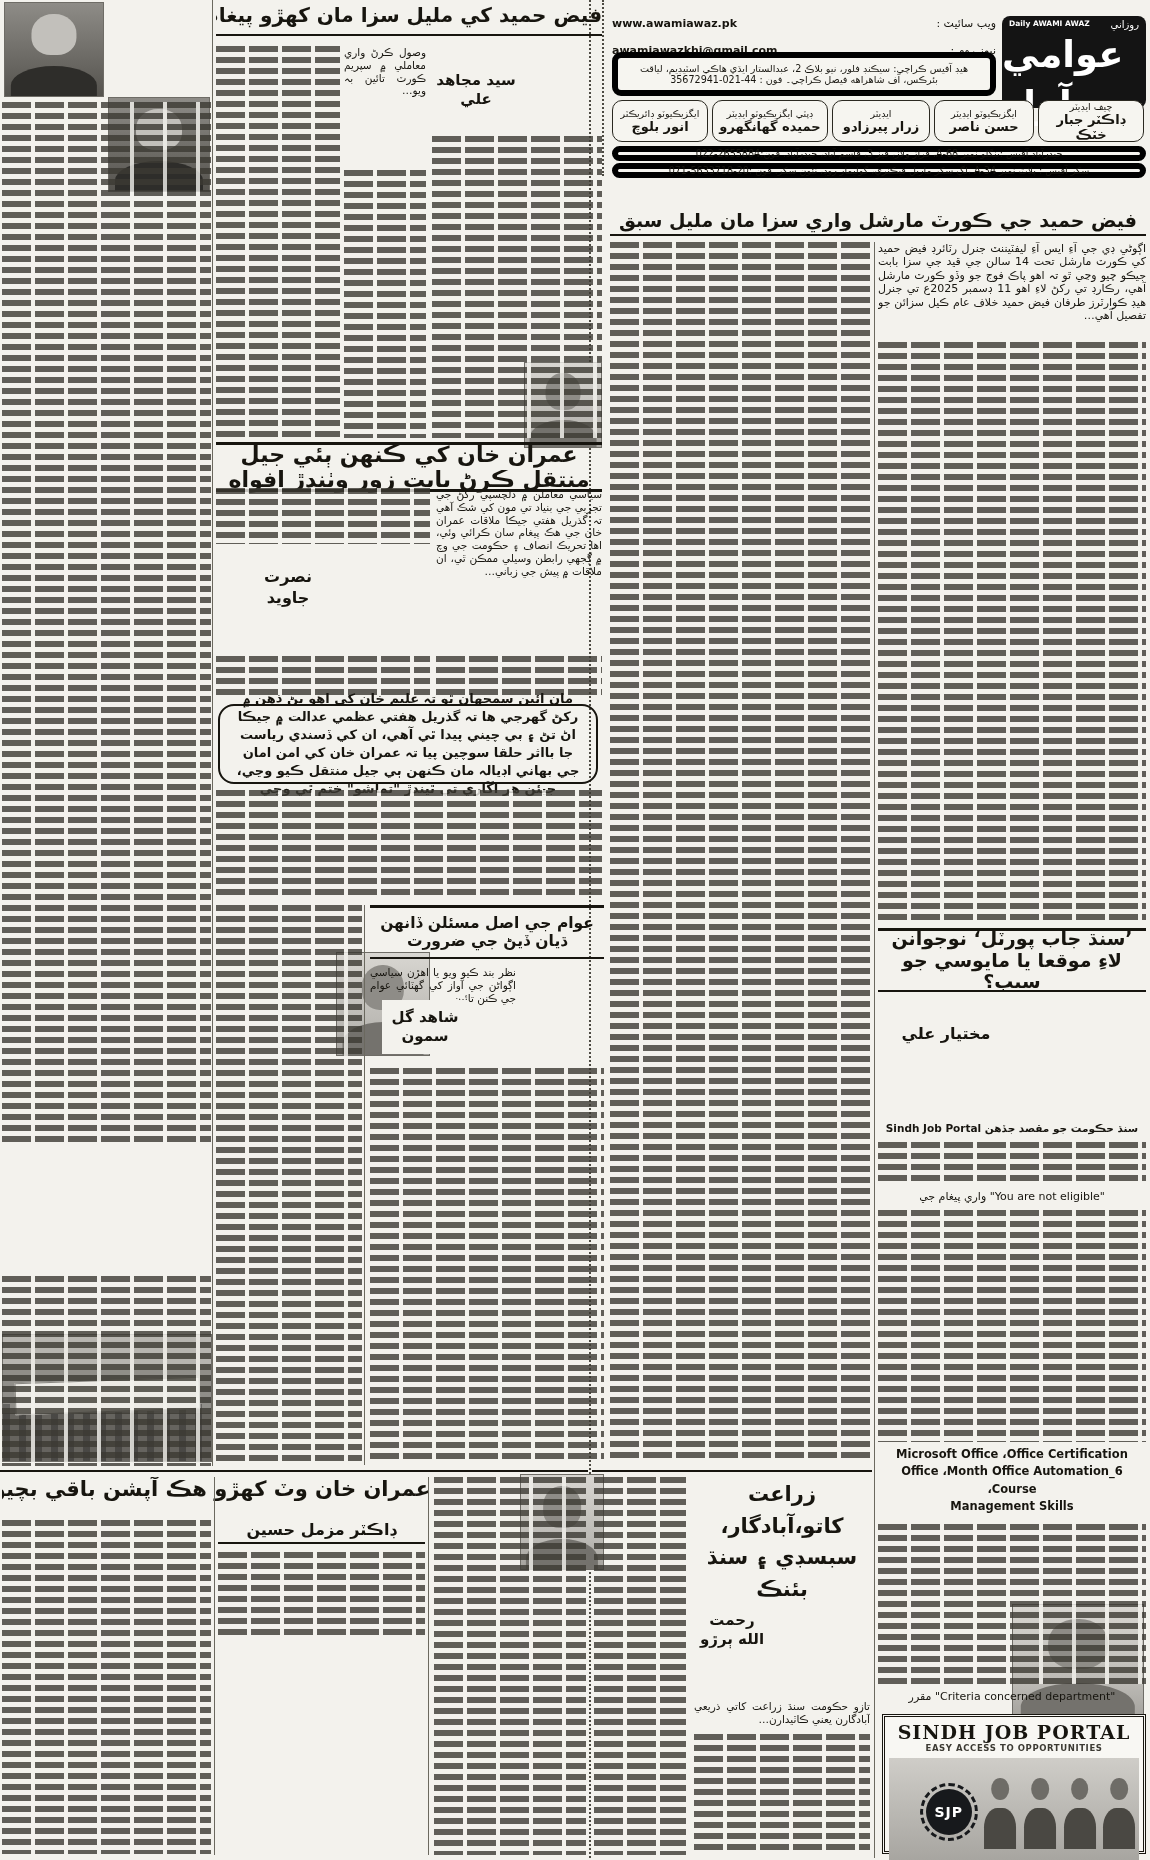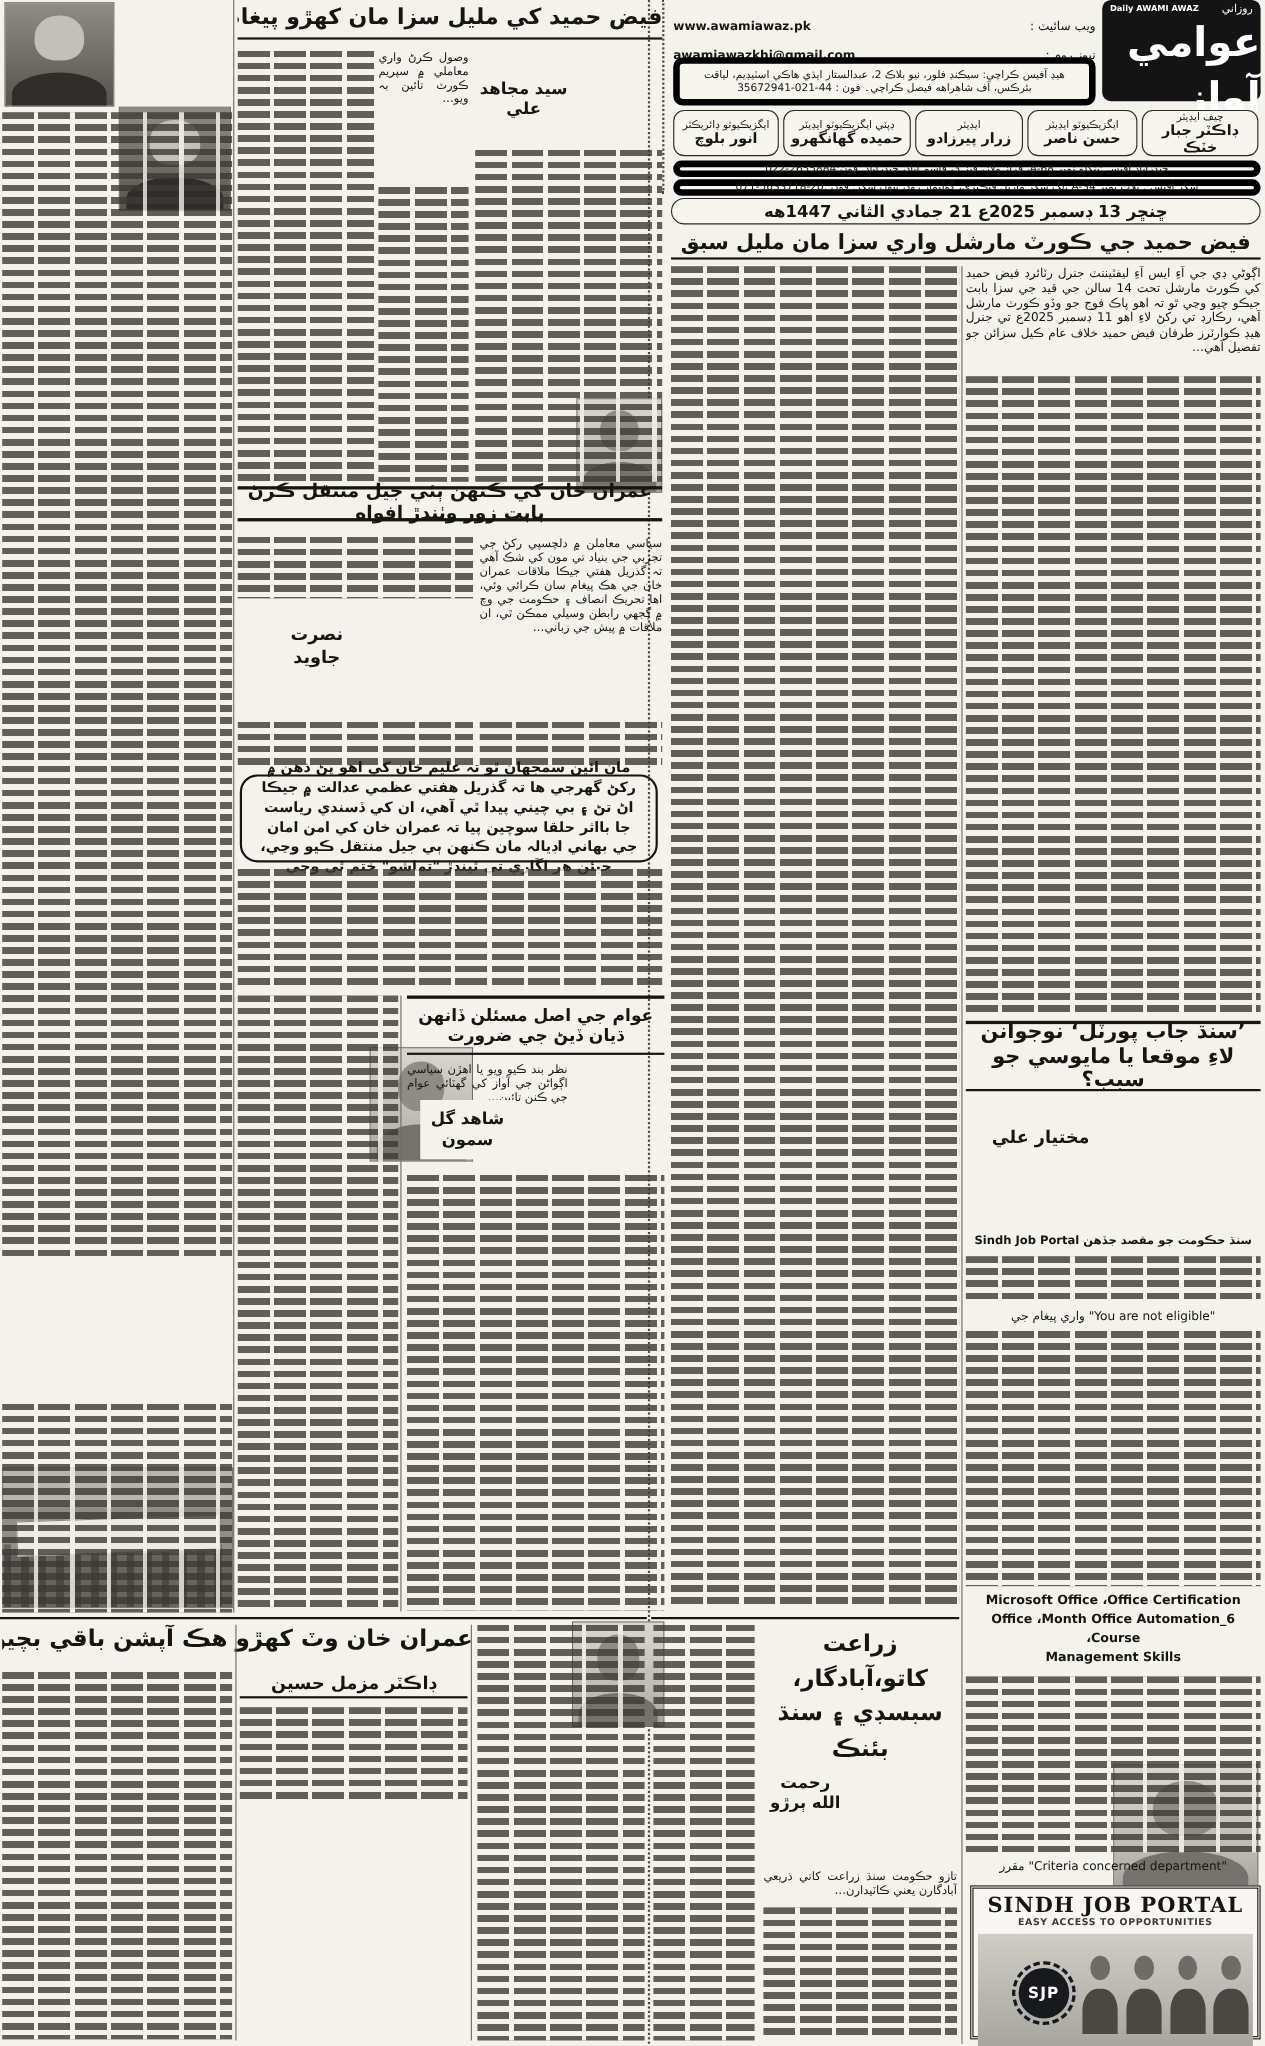--- a/index.html
+++ b/index.html
@@ -73,21 +73,21 @@
 
   <div class="abs headline" style="left:216px;top:4px;width:386px;height:32px;font-size:20px;border-bottom:2px solid #17150f;white-space:nowrap;overflow:hidden;">فيض حميد کي مليل سزا مان کهڙو پيغام ٿو ملي؟</div>
   <div class="abs sim" style="left:216px;top:46px;width:124px;height:392px;"></div>
   <div class="abs lead" style="left:344px;top:46px;width:82px;height:120px;">وصول ڪرڻ واري معاملي ۾ سپريم ڪورٽ تائين بہ ويو…</div>
   <div class="abs sim" style="left:344px;top:170px;width:82px;height:268px;"></div>
   <div class="abs byline" style="left:432px;top:54px;width:88px;height:72px;font-size:15px;">سيد مجاهد علي</div>
   <div class="abs portrait" style="left:524px;top:44px;width:78px;height:86px;"></div>
   <div class="abs sim" style="left:432px;top:136px;width:170px;height:302px;"></div>
 
   <div class="abs" style="left:610px;top:0;width:536px;height:176px;">
-    <div class="abs" style="left:392px;top:0;width:144px;height:92px;background:#141414;border-radius:8px;color:#fff;text-align:right;">
+    <div class="abs" style="left:392px;top:16px;width:144px;height:92px;background:#141414;border-radius:8px;color:#fff;text-align:left;">
       <div style="display:flex;justify-content:space-between;padding:3px 7px 0 7px;">
         <span style="font-size:7.5px;font-weight:bold;">Daily AWAMI AWAZ</span>
         <span class="rtl" style="font-size:10px;">روزاني</span>
       </div>
       <div class="rtl" style="font-size:37px;font-weight:bold;line-height:1.35;">عوامي آواز</div>
     </div>
     <div class="abs" style="left:2px;top:4px;width:384px;height:46px;">
       <div class="contact-row">
           <span class="cv">www.awamiawaz.pk</span>
           <span class="cl">ويب سائيٽ :</span>
@@ -119,30 +119,28 @@
       <div class="ed-name">حميده گهانگهرو</div>
     </div>
     <div class="abs ed-box" style="left:2px;top:100px;width:96px;height:42px;">
       <div class="ed-title">ايگزيڪيوٽو ڊائريڪٽر</div>
       <div class="ed-name">انور بلوچ</div>
     </div>
     <div class="abs boxline" style="left:2px;top:146px;width:534px;height:15px;border-radius:8px;text-align:center;">حيدرآباد آفيس :بنگلو نمبر A-68، فراز ولاز، فيز 3، قاسم آباد، حيدرآباد. فون:2655884-022</div>
     <div class="abs boxline" style="left:2px;top:163px;width:534px;height:15px;border-radius:8px;">سکر آفيس : پلاٽ نمبر A-34 ،لڳ سکر ماربل فيڪٽري، گوليمار روڊ، نئون سکر. فون :20-5633718-071</div>
   </div>
 
-  <div class="abs rtl" style="left:610px;top:180px;width:536px;height:24px;border:1px solid #2b2921;border-radius:12px;
-              font-weight:bold;font-size:15px;text-align:center;line-height:23px;background:#f6f5f0;">ڇنڇر 13 ڊسمبر  2025ع   21 جمادي الثاني 1447هه</div>
 
   <div class="abs headline" style="left:610px;top:210px;width:536px;height:26px;font-size:19px;border-bottom:2px solid #17150f;white-space:nowrap;overflow:hidden;">فيض حميد جي ڪورٽ مارشل واري سزا مان مليل سبق</div>
   <div class="abs lead" style="left:878px;top:242px;width:268px;height:96px;font-size:11px;">اڳوڻي ڊي جي آءِ ايس آءِ ليفٽيننٽ جنرل رٽائرڊ فيض حميد کي ڪورٽ مارشل تحت 14 سالن جي قيد جي سزا بابت جيڪو چيو وڃي ٿو تہ اهو پاڪ فوج جو وڏو ڪورٽ مارشل آهي، رڪارڊ تي رکڻ لاءِ اهو 11 ڊسمبر 2025ع تي جنرل هيڊ ڪوارٽرز طرفان فيض حميد خلاف عام ڪيل سزائن جو تفصيل آهي…</div>
   <div class="abs sim" style="left:878px;top:342px;width:268px;height:578px;"></div>
   <div class="abs sim" style="left:610px;top:242px;width:262px;height:1220px;"></div>
   <div class="abs vline" style="left:874px;top:242px;height:1616px;"></div>
 
-  <div class="abs headline" style="left:216px;top:442px;width:386px;height:32px;font-size:17px;border-top:3px solid #17150f;border-bottom:3px solid #17150f;
+  <div class="abs headline" style="left:216px;top:442px;width:386px;height:50px;font-size:22px;border-top:3px solid #17150f;border-bottom:3px solid #17150f;
               display:flex;align-items:center;justify-content:center;">عمران خان کي ڪنهن ٻئي جيل منتقل ڪرڻ بابت زور وٺندڙ افواه</div>
   <div class="abs sim" style="left:216px;top:488px;width:214px;height:56px;"></div>
   <div class="abs lead" style="left:436px;top:488px;width:166px;height:164px;">سياسي معاملن ۾ دلچسپي رکڻ جي تجربي جي بنياد تي مون کي شڪ آهي تہ گذريل هفتي جيڪا ملاقات عمران خان جي هڪ پيغام سان ڪرائي وئي، اها تحريڪ انصاف ۽ حڪومت جي وچ ۾ ڳجهي رابطن وسيلي ممڪن ٿي، ان ملاقات ۾ پيش جي زباني…</div>
   <div class="abs byline" style="left:246px;top:560px;width:84px;height:56px;font-size:16px;">نصرت جاويد</div>
   <div class="abs portrait" style="left:336px;top:548px;width:94px;height:104px;"></div>
   <div class="abs sim" style="left:216px;top:656px;width:214px;height:44px;"></div>
   <div class="abs sim" style="left:436px;top:656px;width:166px;height:44px;"></div>
   <div class="abs quote" style="left:218px;top:704px;width:380px;height:80px;">مان ائين سمجهان ٿو تہ عليم خان کي اهو پڻ ذهن ۾ رکڻ گهرجي ها تہ گذريل هفتي عظمي عدالت ۾ جيڪا اڻ تڻ ۽ بي چيني پيدا ٿي آهي، ان کي ڏسندي رياست جا بااثر حلقا سوچين پيا تہ عمران خان کي امن امان جي بهاني اڊيالہ مان ڪنهن ٻي جيل منتقل ڪيو وڃي، جيئن هر اڱاري تي ٿيندڙ "تماشو" ختم ٿي وڃي</div>
   <div class="abs sim" style="left:216px;top:790px;width:386px;height:110px;"></div>
 

